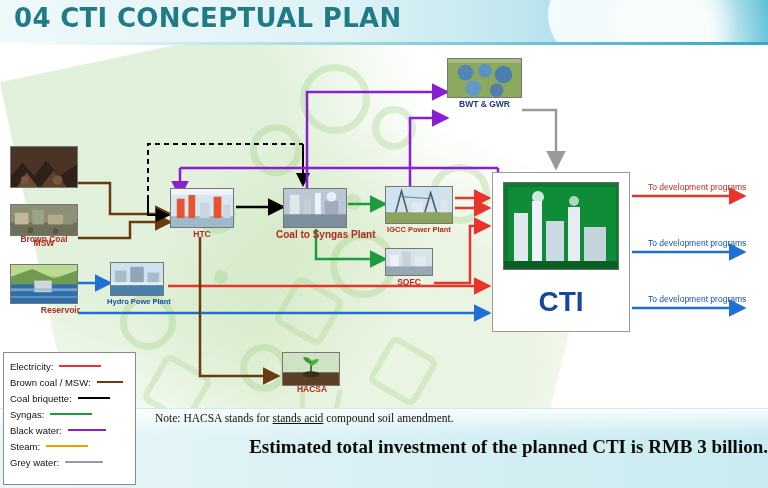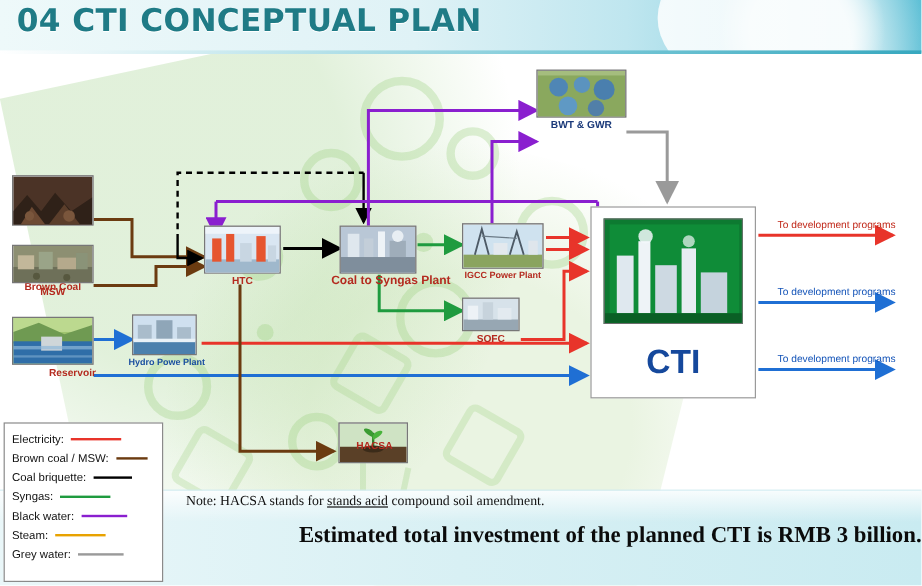--- a/index.html
+++ b/index.html
@@ -351,21 +351,21 @@
   <div class="photo" style="left:282px; top:352px; width:58px; height:34px;">
     <svg class="inner" viewBox="0 0 58 34" preserveAspectRatio="none">
       <rect width="58" height="34" fill="#cfe3c4"></rect>
       <rect y="20" width="58" height="14" fill="#5a4027"></rect>
       <path d="M29 22 L29 8" stroke="#2f7a2a" stroke-width="2"></path>
       <path d="M29 12 C20 8 18 2 26 5 C30 7 30 11 29 13 Z" fill="#3a9b32"></path>
       <path d="M29 14 C38 10 40 4 32 7 C28 9 28 13 29 15 Z" fill="#49b33c"></path>
       <ellipse cx="29" cy="22" rx="9" ry="3" fill="#3b2b19"></ellipse>
     </svg>
   </div>
-  <div class="cap" style="left:286px; top:366px; width:52px;">HACSA</div>
+  <div class="cap" style="left:286px; top:384px; width:52px;">HACSA</div>
 
   <div class="cti-box"></div>
   <div class="cti-pic">
     <svg width="116" height="88" viewBox="0 0 116 88" preserveAspectRatio="none">
       <rect width="116" height="88" fill="#0d7a31"></rect>
       <rect x="4" y="4" width="108" height="80" fill="#0f8c38"></rect>
       <rect x="10" y="30" width="14" height="48" fill="#dfe8ef"></rect>
       <rect x="28" y="18" width="10" height="60" fill="#eef3f7"></rect>
       <rect x="42" y="38" width="18" height="40" fill="#cdd9e2"></rect>
       <rect x="64" y="24" width="12" height="54" fill="#e6edf2"></rect>

